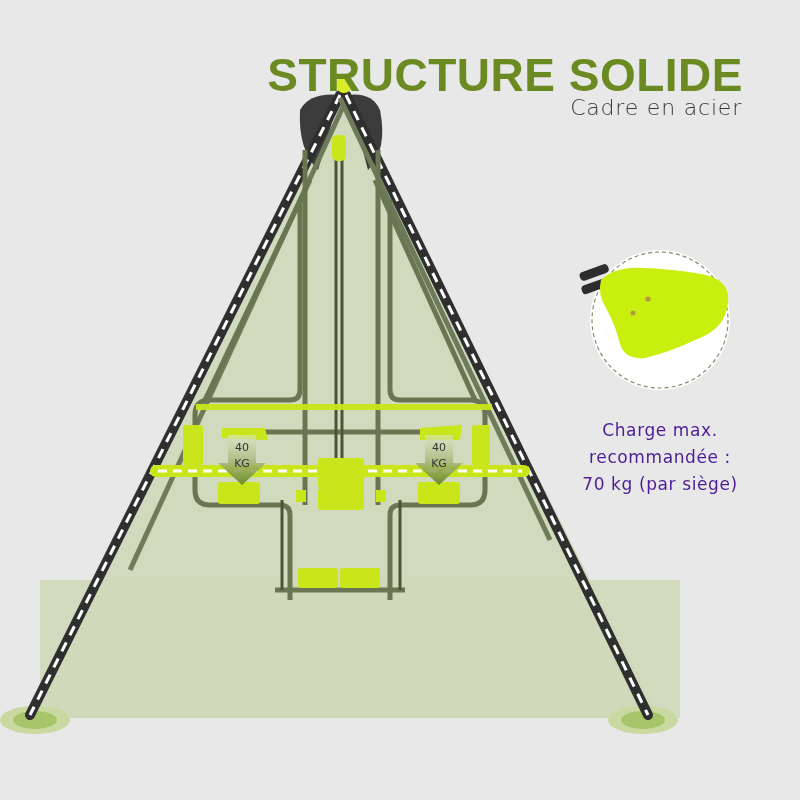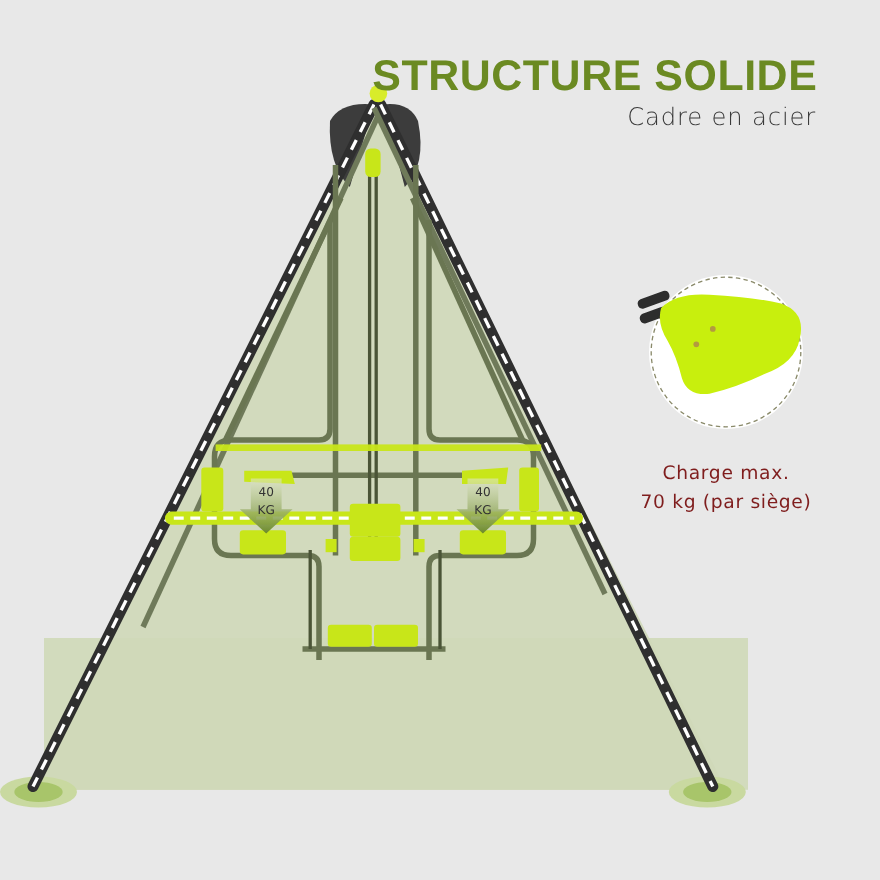--- a/index.html
+++ b/index.html
@@ -1,20 +1,20 @@
 <!DOCTYPE html>
 <html><head>
 <meta charset="utf-8">
 <style>
   html, body { margin:0; padding:0; }
   body { width:800px; height:800px; background:#e8e8e8; position:relative; overflow:hidden; font-family:"DejaVu Sans", sans-serif; }
-  .title { position:absolute; right:57px; top:48px; font-family:"Liberation Sans", sans-serif; font-weight:bold; font-size:39px; color:#6b8a22; letter-spacing:0.5px; }
+  .title { position:absolute; right:57px; top:48px; font-family:"Liberation Sans", sans-serif; font-weight:bold; font-size:46px; color:#6b8a22; letter-spacing:0.5px; }
   .subtitle { position:absolute; right:58px; top:92px; text-align:right; font-size:22px; line-height:31px; color:#3a3a3a; letter-spacing:0.8px; font-weight:300; }
   .callout { position:absolute; left:575px; top:248px; width:170px; height:144px; }
-  .load-text { position:absolute; left:560px; top:417px; width:200px; text-align:center; font-size:17px; line-height:27px; color:#7f1d1d; letter-spacing:0.6px; }
+  .load-text { position:absolute; left:560px; top:417px; width:200px; text-align:center; font-size:17px; line-height:27px; color:#4c1d95; letter-spacing:0.6px; }
   svg.scene { position:absolute; left:0; top:0; }
 </style>
 </head>
 <body>
 
 <svg class="scene" width="800" height="800" viewBox="0 0 800 800">
   <defs>
     <linearGradient id="arrowGrad" x1="0" y1="0" x2="0" y2="1">
       <stop offset="0" stop-color="#dfe6c8" stop-opacity="0.6"></stop>
       <stop offset="1" stop-color="#6c8a2a"></stop>
@@ -124,14 +124,15 @@
     <rect x="4" y="20" width="30" height="9" rx="4" fill="#2d2d2d" transform="rotate(-20 19 24)"></rect>
     <rect x="6" y="34" width="26" height="9" rx="4" fill="#2d2d2d" transform="rotate(-20 19 38)"></rect>
   </g>
   <path d="M 26 32 Q 40 18 70 20 Q 110 22 135 28 Q 158 36 152 60 Q 148 82 120 92 Q 95 104 70 110 Q 50 112 45 96 Q 40 76 32 62 Q 22 46 26 32 Z" fill="#c8ef0d"></path>
   <circle cx="73" cy="51" r="2.6" fill="#b39a40"></circle>
   <circle cx="58" cy="65" r="2.6" fill="#b39a40"></circle>
 </svg>
 
 <div class="load-text">
   <div>Charge max.</div>
+  <div>recommandée :</div>
   <div>70 kg (par siège)</div>
 </div>
 
 </body></html>

